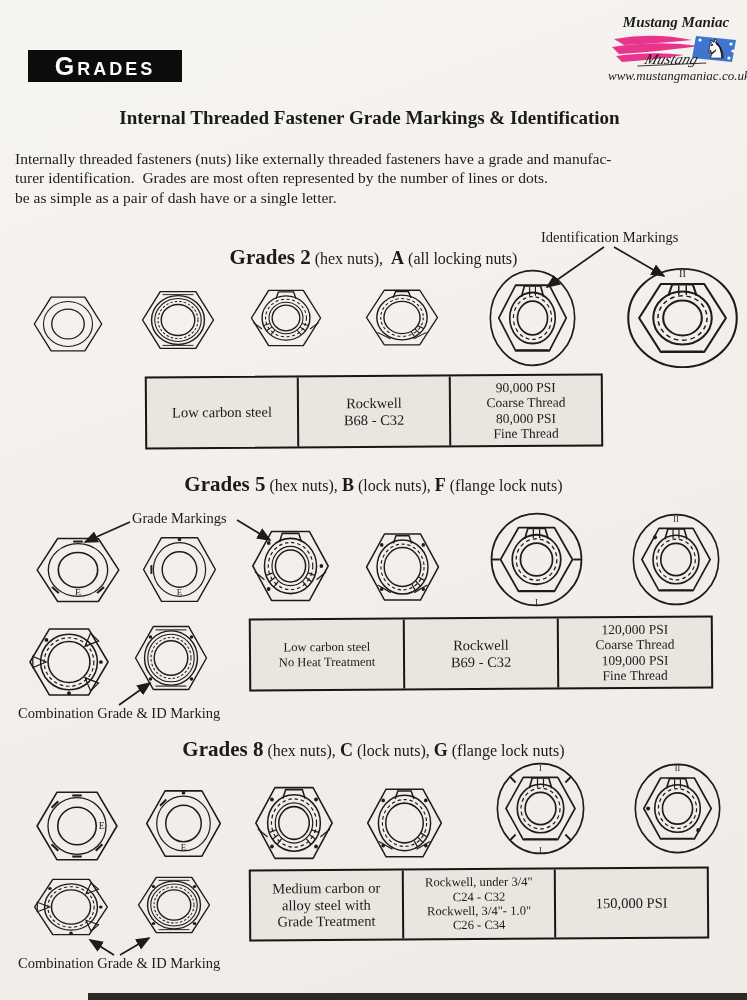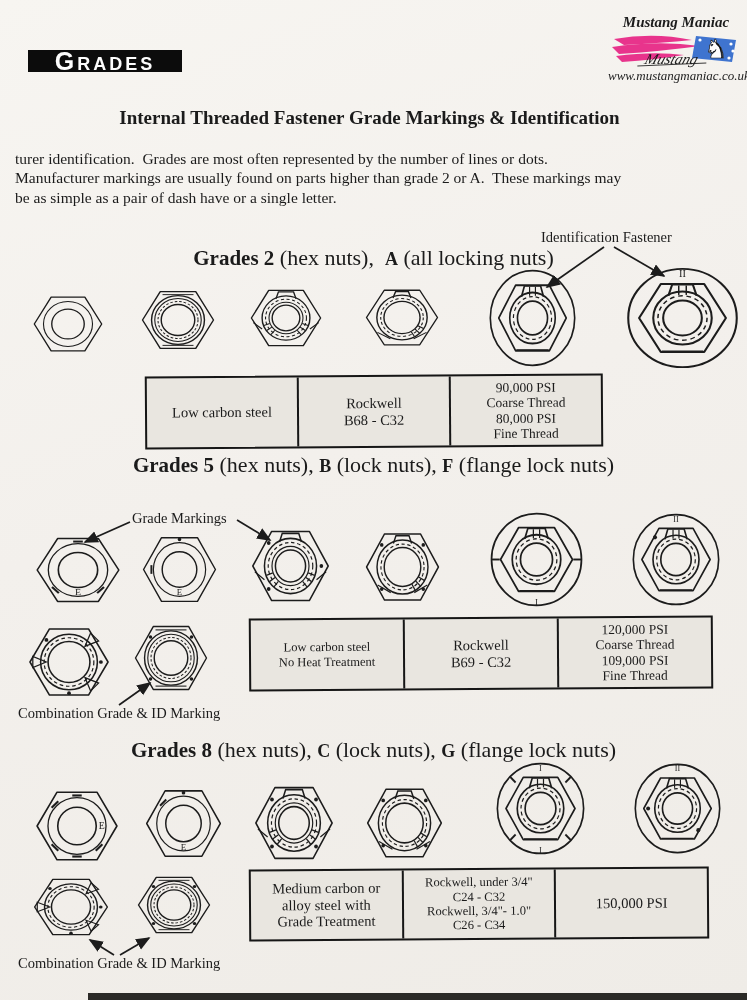--- a/index.html
+++ b/index.html
@@ -1,32 +1,32 @@
 <!DOCTYPE html>
 <html><head>
 <meta charset="utf-8">
 <style>
   html,body{margin:0;padding:0;background:#888;}
   #page{position:relative;width:747px;height:1000px;overflow:hidden;
     background:linear-gradient(160deg,#f7f5f1 0%,#f3f0ec 45%,#efece7 100%);
     font-family:"Liberation Serif",serif;color:#1b1b1b;}
-  .badge{position:absolute;left:28px;top:50px;width:154px;height:22px;background:#0c0c0c;
+  .badge{position:absolute;left:28px;top:50px;width:154px;height:32px;background:#0c0c0c;
     color:#fdfdfd;font-family:"Liberation Sans",sans-serif;font-weight:bold;font-variant:small-caps;
     font-size:25px;letter-spacing:3px;display:flex;align-items:center;justify-content:center;}
   .logo{position:absolute;right:3px;top:7px;width:136px;text-align:center;line-height:1;}
   .logo-name{font-size:15px;font-weight:bold;font-style:italic;white-space:nowrap;margin-top:8px;}
   .logo-art{display:block;margin:1px auto 0;}
   .logo-url{font-size:13px;font-style:italic;color:#222;margin-top:1px;}
   .title{position:absolute;left:0;right:8px;top:107px;text-align:center;font-size:19px;font-weight:bold;}
   .intro{position:absolute;left:15px;top:149px;font-size:15.5px;line-height:19.4px;}
   .intro div{white-space:pre;}
   .sec-heading{position:absolute;left:0;right:0;text-align:center;white-space:pre-wrap;}
   .seg-big{font-size:21px;font-weight:bold;margin-top:32px;}
   .seg-bold{font-size:18px;font-weight:bold;}
-  .seg-norm{font-size:22px;}
+  .seg-norm{font-size:16px;}
   .ann{position:absolute;font-size:14.5px;white-space:nowrap;}
   .grade-table{position:absolute;display:flex;background:#e9e6e0;border:2.5px solid #161616;
     box-sizing:border-box;transform:rotate(-0.4deg);}
   .gt-cell{flex:1;border-left:2.5px solid #161616;display:flex;flex-direction:column;align-items:center;
     justify-content:center;text-align:center;font-size:14.5px;line-height:16.5px;padding:2px 4px;box-sizing:border-box;}
   .gt-cell:first-child{border-left:none;}
   .gt-cell.tight{font-size:13.5px;line-height:15.2px;}
   .gt-cell.small{font-size:12.6px;line-height:14.4px;}
   .nut{position:absolute;}
   .nut svg{width:100%;height:100%;display:block;}
@@ -56,32 +56,32 @@
         <text x="0" y="0" font-size="15" font-style="italic" text-anchor="middle" fill="#1b1b1b" font-family="Liberation Serif, serif">Mustang</text>
         <path d="M-32,2 L36,-1" stroke="#1b1b1b" stroke-width="0.8" fill="none"></path>
       </g>
     </svg>
     <div class="logo-url">www.mustangmaniac.co.uk</div>
   </div>
 
   <div class="title">Internal Threaded Fastener Grade Markings &amp; Identification</div>
 
   <div class="intro">
+    <div>Internally threaded fasteners (nuts) like externally threaded fasteners have a grade and manufac-</div>
     <div>turer identification.  Grades are most often represented by the number of lines or dots.</div>
-    <div>Manufacturer markings are usually found on parts higher than grade 2 or A.  These markings may</div>
     <div>be as simple as a pair of dash have or a single letter.</div>
   </div>
 
-  <div class="ann" style="left:541px;top:229px">Identification Fastener</div>
+  <div class="ann" style="left:541px;top:229px">Identification Markings</div>
   <div class="ann" style="left:132px;top:510px">Grade Markings</div>
   <div class="ann" style="left:18px;top:705px">Combination Grade &amp; ID Marking</div>
   <div class="ann" style="left:18px;top:955px">Combination Grade &amp; ID Marking</div>
 
   <div class="sec-heading" id="h-g2" style="top: 245px;"><span class="seg-big">Grades 2</span><span class="seg-norm"> (hex nuts),  </span><span class="seg-bold">A</span><span class="seg-norm"> (all locking nuts)</span></div>
-  <div class="sec-heading" id="h-g5" style="top: 452px;"><span class="seg-big">Grades 5</span><span class="seg-norm"> (hex nuts), </span><span class="seg-bold">B</span><span class="seg-norm"> (lock nuts), </span><span class="seg-bold">F</span><span class="seg-norm"> (flange lock nuts)</span></div>
+  <div class="sec-heading" id="h-g5" style="top: 472px;"><span class="seg-big">Grades 5</span><span class="seg-norm"> (hex nuts), </span><span class="seg-bold">B</span><span class="seg-norm"> (lock nuts), </span><span class="seg-bold">F</span><span class="seg-norm"> (flange lock nuts)</span></div>
   <div class="sec-heading" id="h-g8" style="top: 737px;"><span class="seg-big">Grades 8</span><span class="seg-norm"> (hex nuts), </span><span class="seg-bold">C</span><span class="seg-norm"> (lock nuts), </span><span class="seg-bold">G</span><span class="seg-norm"> (flange lock nuts)</span></div>
 
   <div class="grade-table" id="t-g2" style="left: 145px; top: 375px; width: 458px; height: 73px;">
       <div class="gt-cell">
         <div>Low carbon steel</div>
       </div>
       <div class="gt-cell">
         <div>Rockwell</div>
         <div>B68 - C32</div>
       </div>

